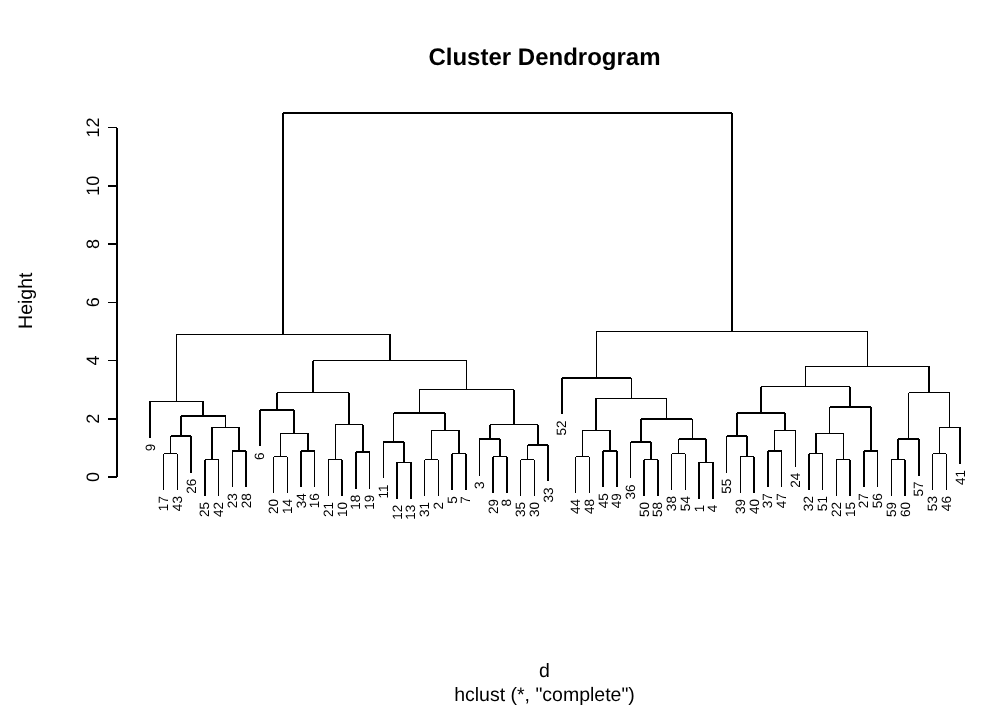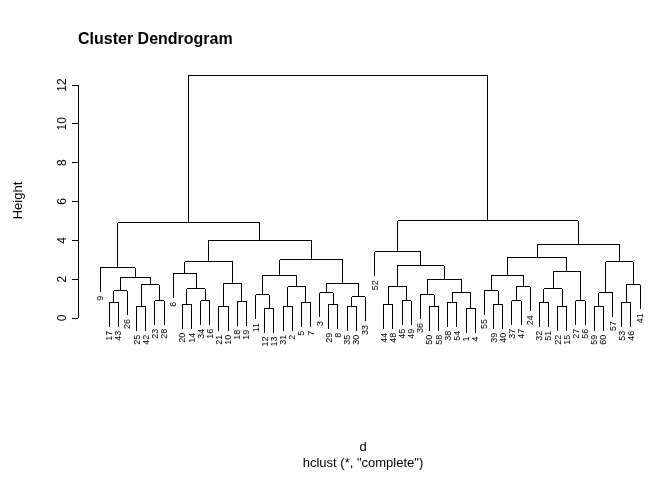--- a/index.html
+++ b/index.html
@@ -1,21 +1,21 @@
 <!DOCTYPE html>
 <html><head>
 <meta charset="utf-8">
 <style>
   html,body{margin:0;padding:0;background:#ffffff;}
   .figure{
     position:relative;width:672px;height:480px;background:#ffffff;overflow:hidden;
     font-family:"Liberation Sans", sans-serif;color:#000;
   }
   .plot-title{
-    position:absolute;left:78px;top:30px;width:570px;
+    position:absolute;left:78px;top:30px;width:570px;text-align:center;
     font-size:16px;font-weight:bold;
   }
   .y-label{
     position:absolute;left:2px;top:201px;width:80px;text-align:center;
     font-size:13px;transform:translate(-25px,-8px) rotate(-90deg);
   }
   .caption{position:absolute;left:78px;width:570px;text-align:center;font-size:13px;}
   .caption.line1{top:439px;}
   .caption.line2{top:455px;}
   svg{position:absolute;left:0;top:0;}

